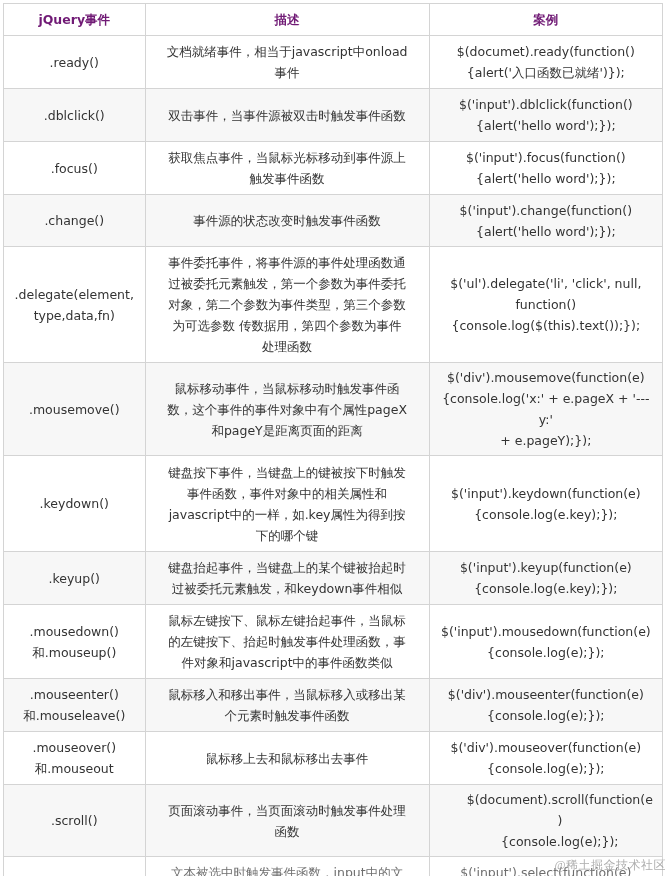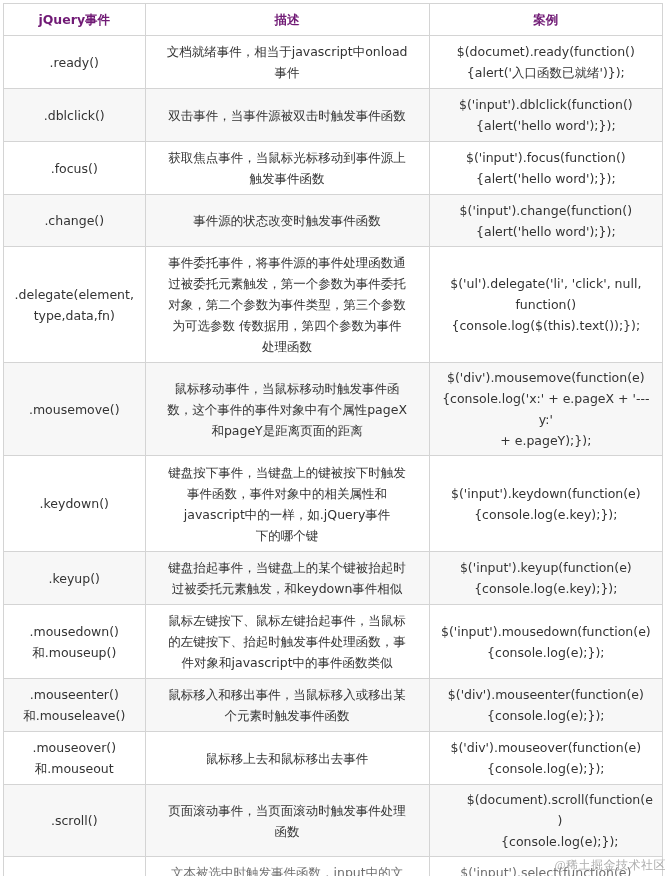--- a/index.html
+++ b/index.html
@@ -163,21 +163,21 @@
           <span class="cell-line">+ e.pageY);});</span>
         </td>
       </tr>
       <tr>
         <td style="height: 87px;">
           <span class="cell-line">.keydown()</span>
         </td>
         <td style="height: 87px;">
           <span class="cell-line">键盘按下事件，当键盘上的键被按下时触发</span>
           <span class="cell-line">事件函数，事件对象中的相关属性和</span>
-          <span class="cell-line">javascript中的一样，如.jQuery事件</span>
+          <span class="cell-line">javascript中的一样，如.key属性为得到按</span>
           <span class="cell-line">下的哪个键</span>
         </td>
         <td style="height: 87px;">
           <span class="cell-line">$('input').keydown(function(e)</span>
           <span class="cell-line">{console.log(e.key);});</span>
         </td>
       </tr>
       <tr>
         <td style="height: 44px;">
           <span class="cell-line">.keyup()</span>

